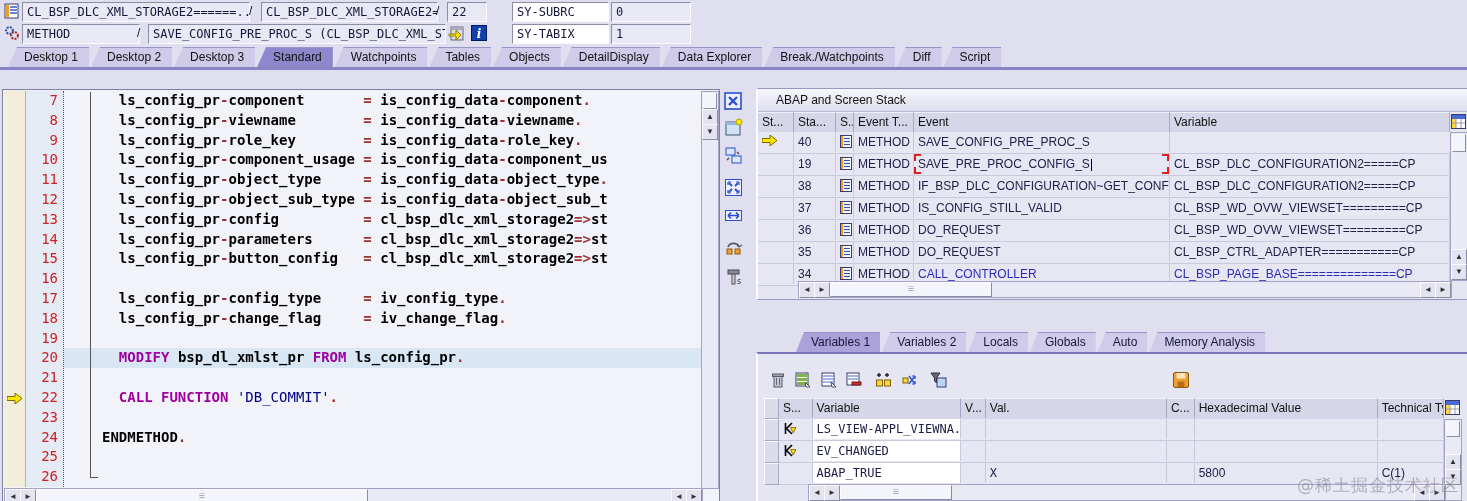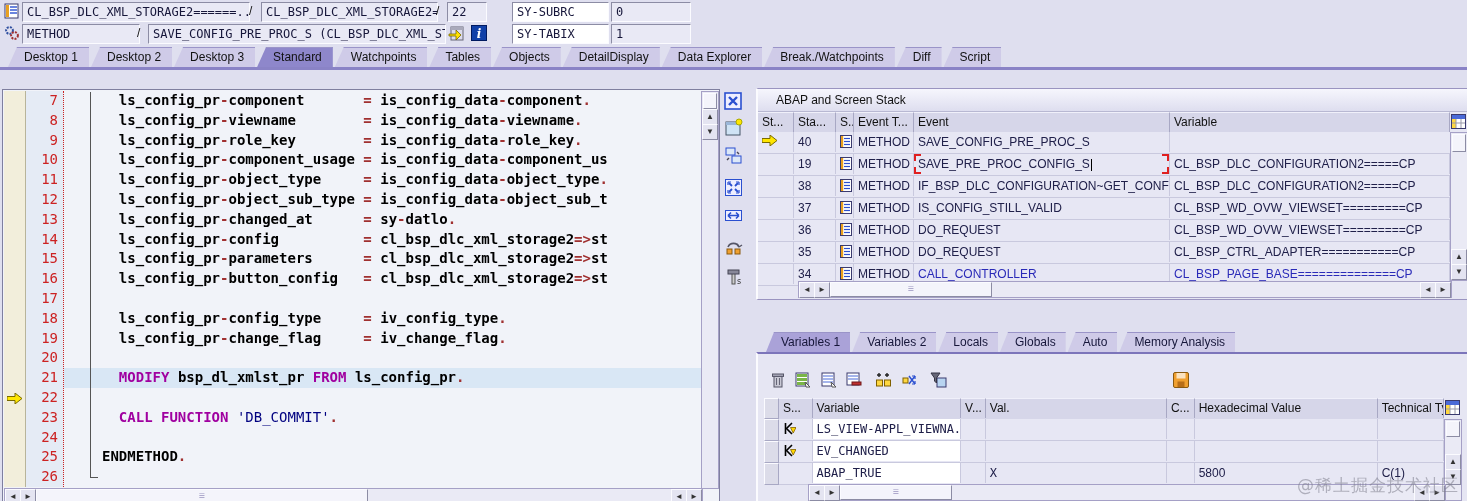--- a/index.html
+++ b/index.html
@@ -167,21 +167,20 @@
         <div class="lnum">25</div>
         <div class="lnum">26</div>
       </div>
     <div id="code">
         <div class="cline"><span class="tok-id">  </span><span class="tok-id">ls_config_pr</span><span class="tok-op">-</span><span class="tok-id">component</span><span class="tok-id">       </span><span class="tok-op">=</span><span class="tok-id"> </span><span class="tok-id">is_config_data</span><span class="tok-op">-</span><span class="tok-id">component</span><span class="tok-op">.</span></div>
         <div class="cline"><span class="tok-id">  </span><span class="tok-id">ls_config_pr</span><span class="tok-op">-</span><span class="tok-id">viewname</span><span class="tok-id">        </span><span class="tok-op">=</span><span class="tok-id"> </span><span class="tok-id">is_config_data</span><span class="tok-op">-</span><span class="tok-id">viewname</span><span class="tok-op">.</span></div>
         <div class="cline"><span class="tok-id">  </span><span class="tok-id">ls_config_pr</span><span class="tok-op">-</span><span class="tok-id">role_key</span><span class="tok-id">        </span><span class="tok-op">=</span><span class="tok-id"> </span><span class="tok-id">is_config_data</span><span class="tok-op">-</span><span class="tok-id">role_key</span><span class="tok-op">.</span></div>
         <div class="cline"><span class="tok-id">  </span><span class="tok-id">ls_config_pr</span><span class="tok-op">-</span><span class="tok-id">component_usage</span><span class="tok-id"> </span><span class="tok-op">=</span><span class="tok-id"> </span><span class="tok-id">is_config_data</span><span class="tok-op">-</span><span class="tok-id">component_us</span></div>
         <div class="cline"><span class="tok-id">  </span><span class="tok-id">ls_config_pr</span><span class="tok-op">-</span><span class="tok-id">object_type</span><span class="tok-id">     </span><span class="tok-op">=</span><span class="tok-id"> </span><span class="tok-id">is_config_data</span><span class="tok-op">-</span><span class="tok-id">object_type</span><span class="tok-op">.</span></div>
         <div class="cline"><span class="tok-id">  </span><span class="tok-id">ls_config_pr</span><span class="tok-op">-</span><span class="tok-id">object_sub_type</span><span class="tok-id"> </span><span class="tok-op">=</span><span class="tok-id"> </span><span class="tok-id">is_config_data</span><span class="tok-op">-</span><span class="tok-id">object_sub_t</span></div>
-        <div class="cline"><span class="tok-id">  </span><span class="tok-id">ls_config_pr</span><span class="tok-op">-</span><span class="tok-id">changed_at</span><span class="tok-id">      </span><span class="tok-op">=</span><span class="tok-id"> </span><span class="tok-id">sy</span><span class="tok-op">-</span><span class="tok-id">datlo</span><span class="tok-op">.</span></div>
         <div class="cline"><span class="tok-id">  </span><span class="tok-id">ls_config_pr</span><span class="tok-op">-</span><span class="tok-id">config</span><span class="tok-id">          </span><span class="tok-op">=</span><span class="tok-id"> </span><span class="tok-id">cl_bsp_dlc_xml_storage2</span><span class="tok-op">=</span><span class="tok-op">&gt;</span><span class="tok-id">st</span></div>
         <div class="cline"><span class="tok-id">  </span><span class="tok-id">ls_config_pr</span><span class="tok-op">-</span><span class="tok-id">parameters</span><span class="tok-id">      </span><span class="tok-op">=</span><span class="tok-id"> </span><span class="tok-id">cl_bsp_dlc_xml_storage2</span><span class="tok-op">=</span><span class="tok-op">&gt;</span><span class="tok-id">st</span></div>
         <div class="cline"><span class="tok-id">  </span><span class="tok-id">ls_config_pr</span><span class="tok-op">-</span><span class="tok-id">button_config</span><span class="tok-id">   </span><span class="tok-op">=</span><span class="tok-id"> </span><span class="tok-id">cl_bsp_dlc_xml_storage2</span><span class="tok-op">=</span><span class="tok-op">&gt;</span><span class="tok-id">st</span></div>
         <div class="cline"></div>
         <div class="cline"><span class="tok-id">  </span><span class="tok-id">ls_config_pr</span><span class="tok-op">-</span><span class="tok-id">config_type</span><span class="tok-id">     </span><span class="tok-op">=</span><span class="tok-id"> </span><span class="tok-id">iv_config_type</span><span class="tok-op">.</span></div>
         <div class="cline"><span class="tok-id">  </span><span class="tok-id">ls_config_pr</span><span class="tok-op">-</span><span class="tok-id">change_flag</span><span class="tok-id">     </span><span class="tok-op">=</span><span class="tok-id"> </span><span class="tok-id">iv_change_flag</span><span class="tok-op">.</span></div>
         <div class="cline"></div>
         <div class="cline hl"><span class="tok-id">  </span><span class="tok-kw">MODIFY</span><span class="tok-id"> </span><span class="tok-id">bsp_dl_xmlst_pr</span><span class="tok-id"> </span><span class="tok-kw">FROM</span><span class="tok-id"> </span><span class="tok-id">ls_config_pr</span><span class="tok-op">.</span></div>
         <div class="cline"></div>
         <div class="cline"><span class="tok-id">  </span><span class="tok-kw">CALL</span><span class="tok-id"> </span><span class="tok-kw">FUNCTION</span><span class="tok-id"> </span><span class="tok-str">'DB_COMMIT'</span><span class="tok-op">.</span></div>
@@ -394,21 +393,21 @@
       <div class="sb-btn" style="left:0;top:0;">◄</div>
       <div class="sb-btn" style="left:15px;top:0;">►</div>
       <div class="sb-thumb" style="left:31px;top:0;width:160px;height:13px;">
           <div class="grip">☰</div>
         </div>
       <div class="sb-btn" style="right:15px;top:0;">◄</div>
       <div class="sb-btn" style="right:0;top:0;">►</div>
     </div>
   </div>
 
-  <div class="tabstrip" id="var-tabs" style="left:766px;top:333px;height:19px;">
+  <div class="tabstrip" id="var-tabs" style="left:796px;top:333px;height:19px;">
       <div class="vtab active">Variables 1</div>
       <div class="vtab">Variables 2</div>
       <div class="vtab">Locals</div>
       <div class="vtab">Globals</div>
       <div class="vtab">Auto</div>
       <div class="vtab">Memory Analysis</div>
     </div>
 
   <div class="panel" id="var-panel" style="left:756px;top:352px;width:709px;height:149px;border-top:2px solid #7c75ba;">
     <div class="abs" style="left:12px;top:18px;height:20px;width:680px;">

